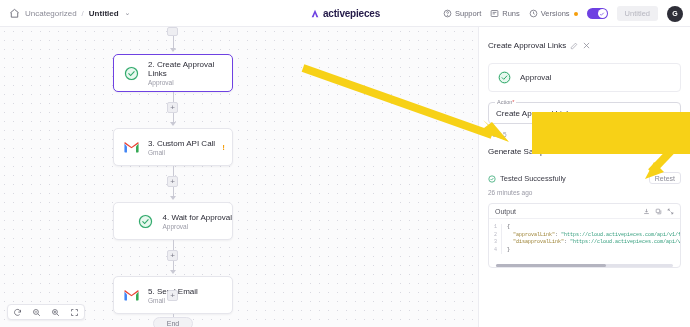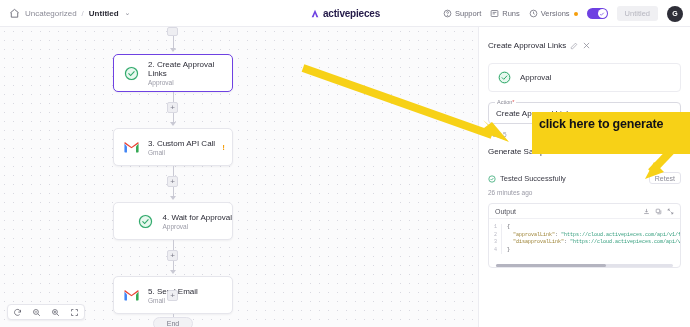--- a/index.html
+++ b/index.html
@@ -482,16 +482,15 @@
       <polygon points="508,141 483,132 489,126 489,126 483,120 508,141" fill="#f7d117"></polygon>
       <polygon points="509,142 480,131 492,122" fill="#f7d117"></polygon>
     </g>
     <g>
       <line x1="672" y1="150" x2="651" y2="172" stroke="#f7d117" stroke-width="8" stroke-linecap="butt"></line>
       <polygon points="645,179 664,172 654,162" fill="#f7d117"></polygon>
     </g>
   </svg>
 
   <div class="callout">
-    <span>click here to generate</span>
   </div>
 
 </div>
 
 </body></html>

